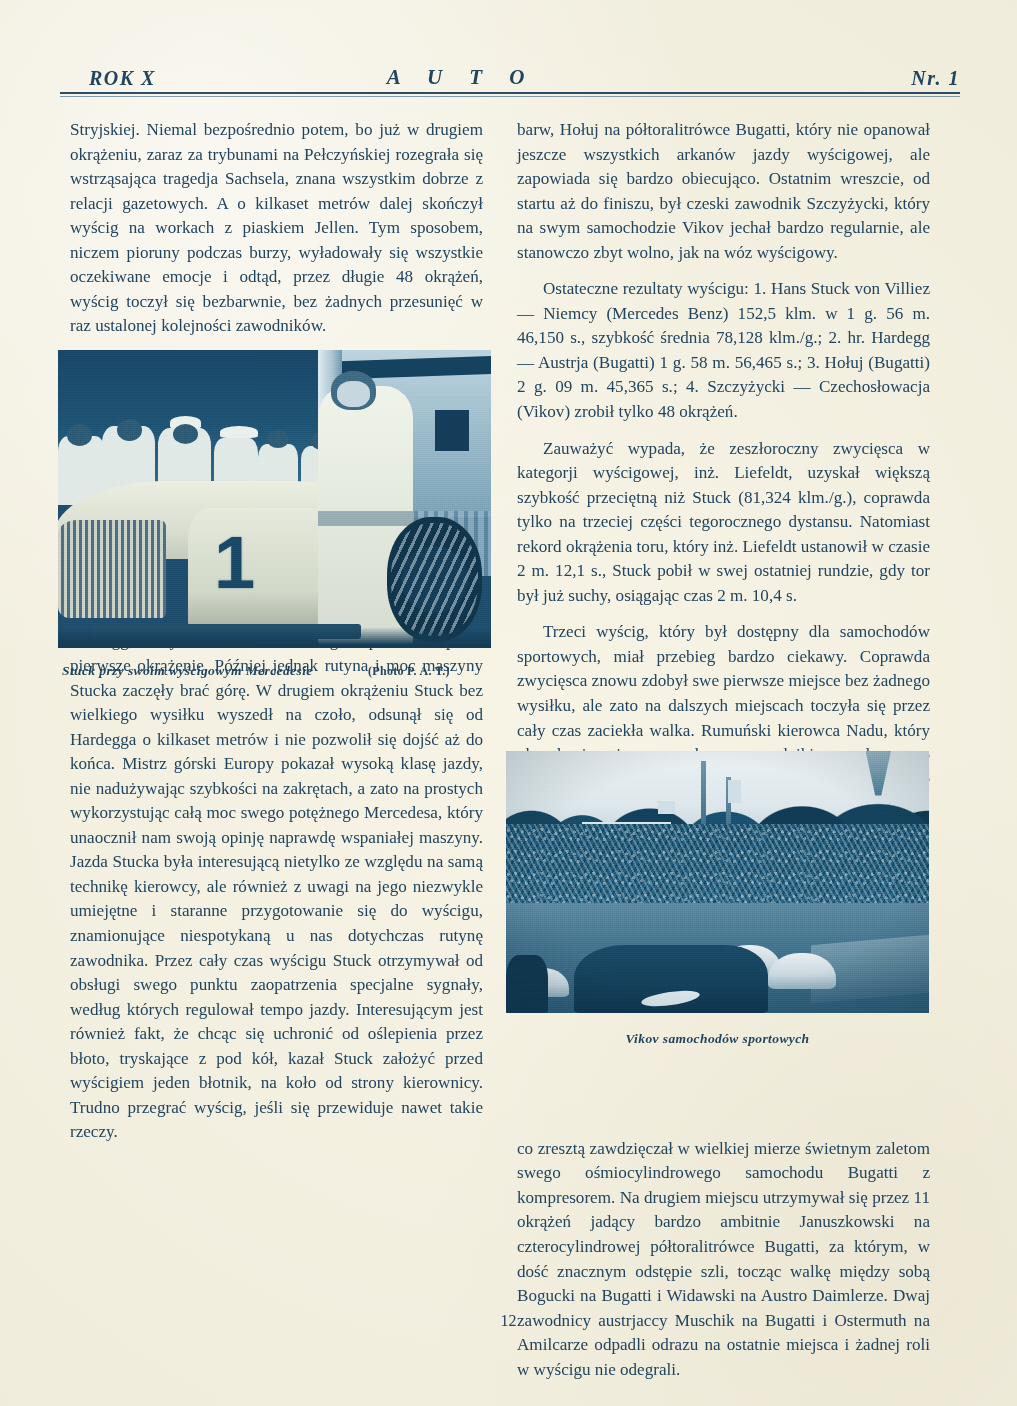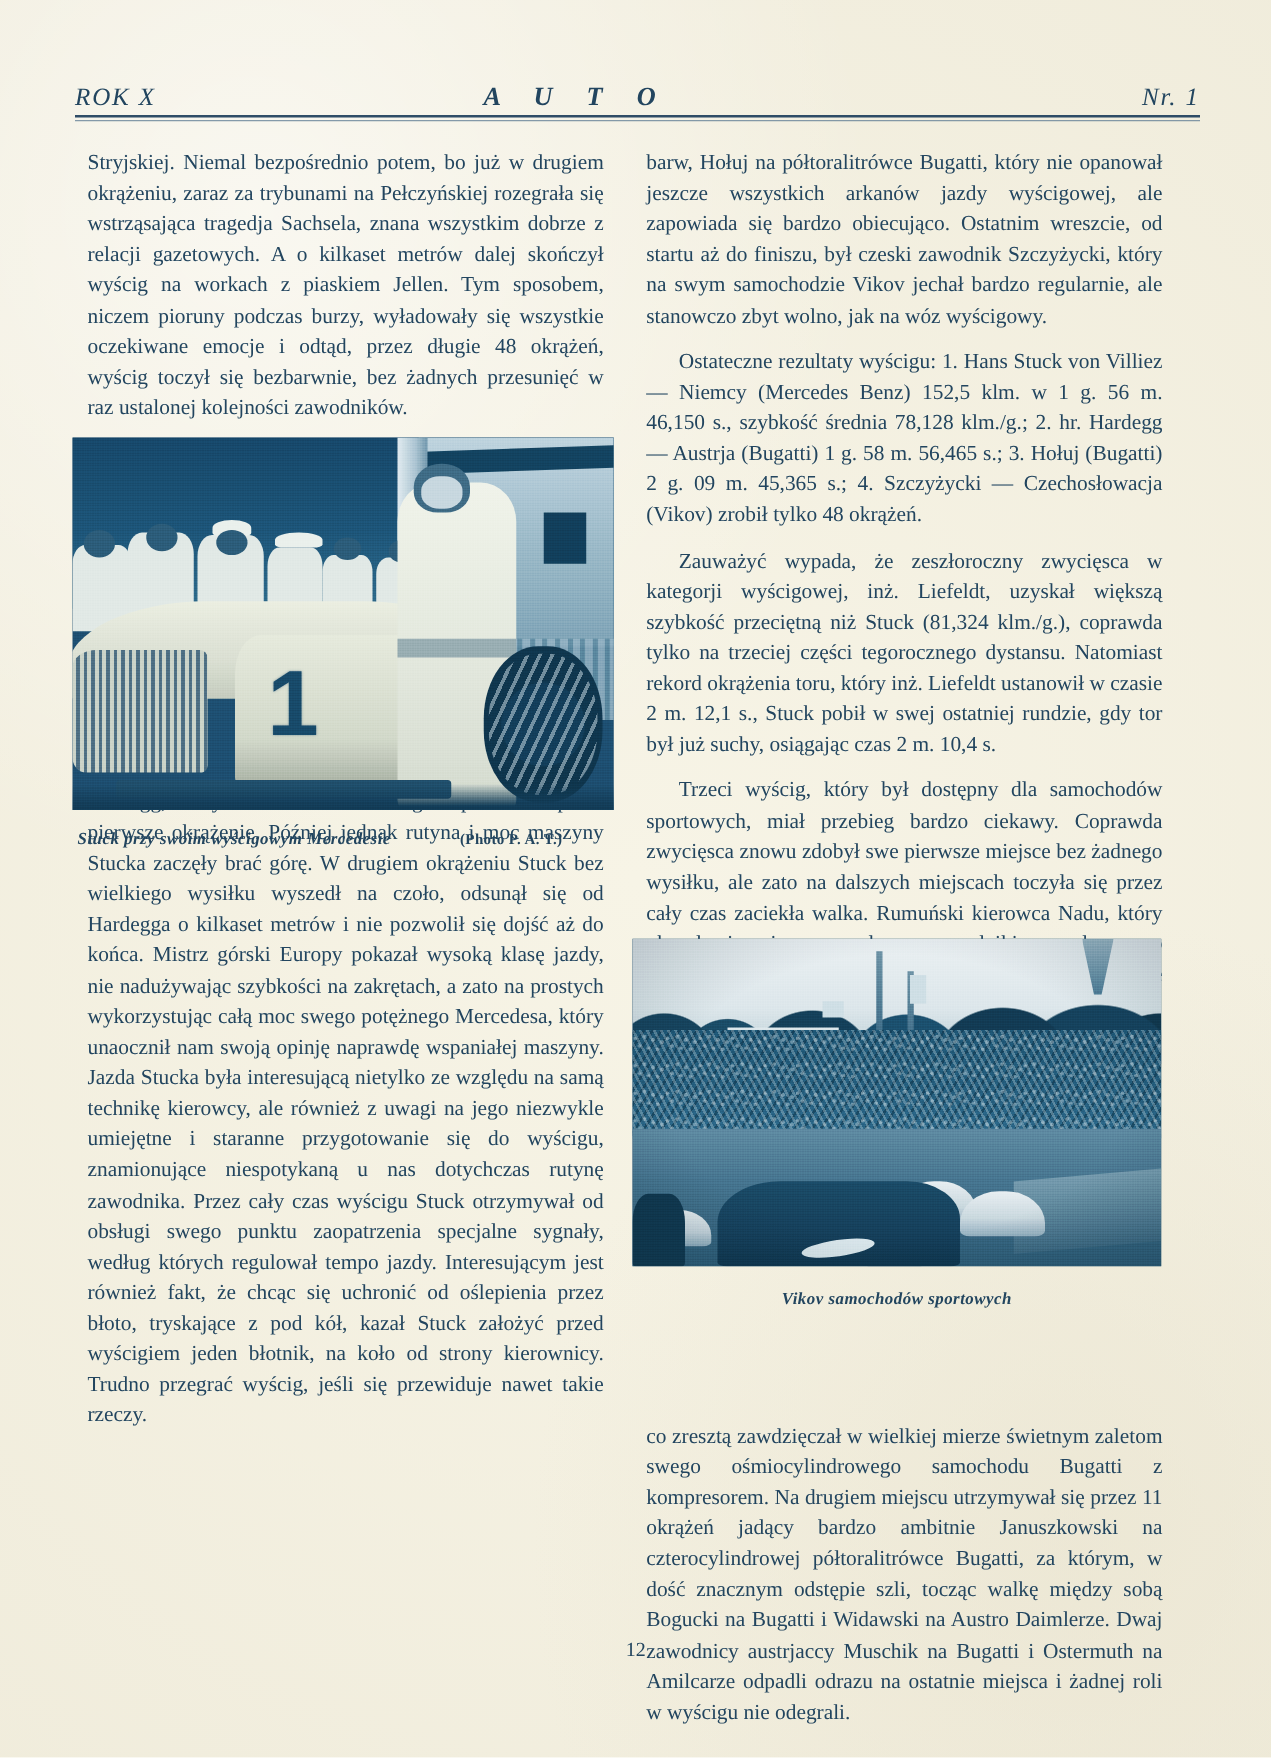--- a/index.html
+++ b/index.html
@@ -31,24 +31,25 @@
     left: 60px;
     top: 48px;
     width: 900px;
     height: 42px;
     display: flex;
     align-items: flex-end;
     justify-content: space-between;
   }
   .mast-left, .mast-right {
     font-style: italic;
-    font-weight: normal;
+    font-weight: bold;
     font-size: 20px;
     letter-spacing: 1.5px;
     white-space: nowrap;
+    margin-left: 29px;
   }
   .mast-center {
     font-style: italic;
     font-weight: bold;
     font-size: 21px;
     letter-spacing: 11px;
     white-space: nowrap;
     transform: translateX(-58px);
   }
   .rule {

